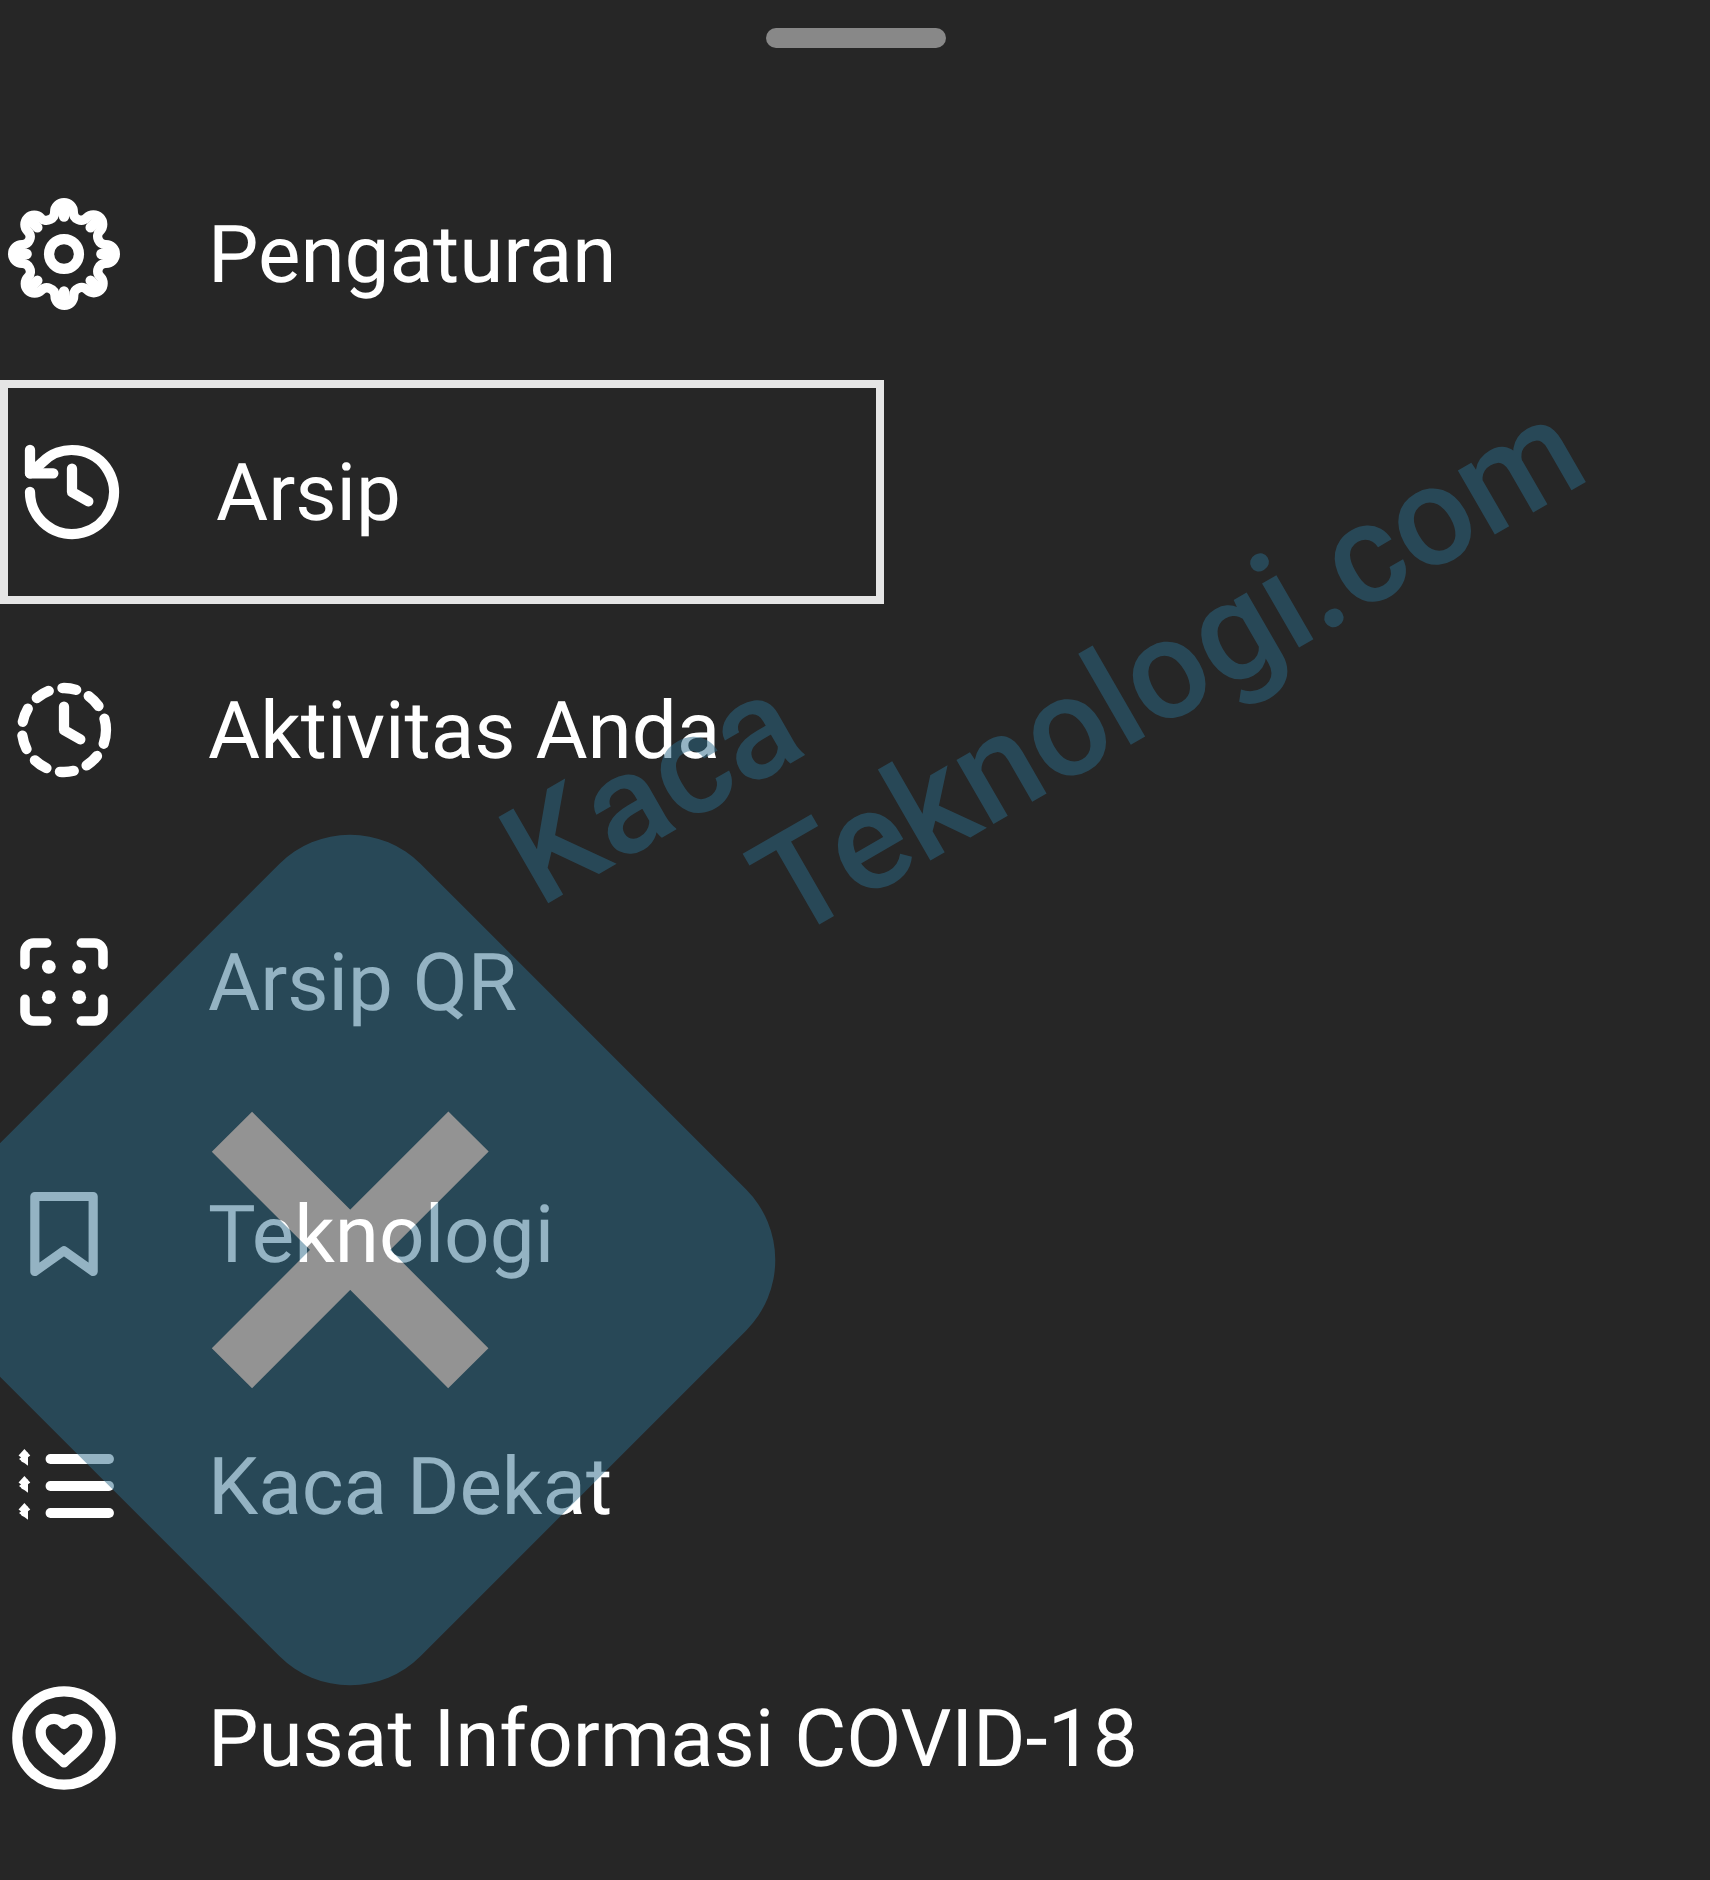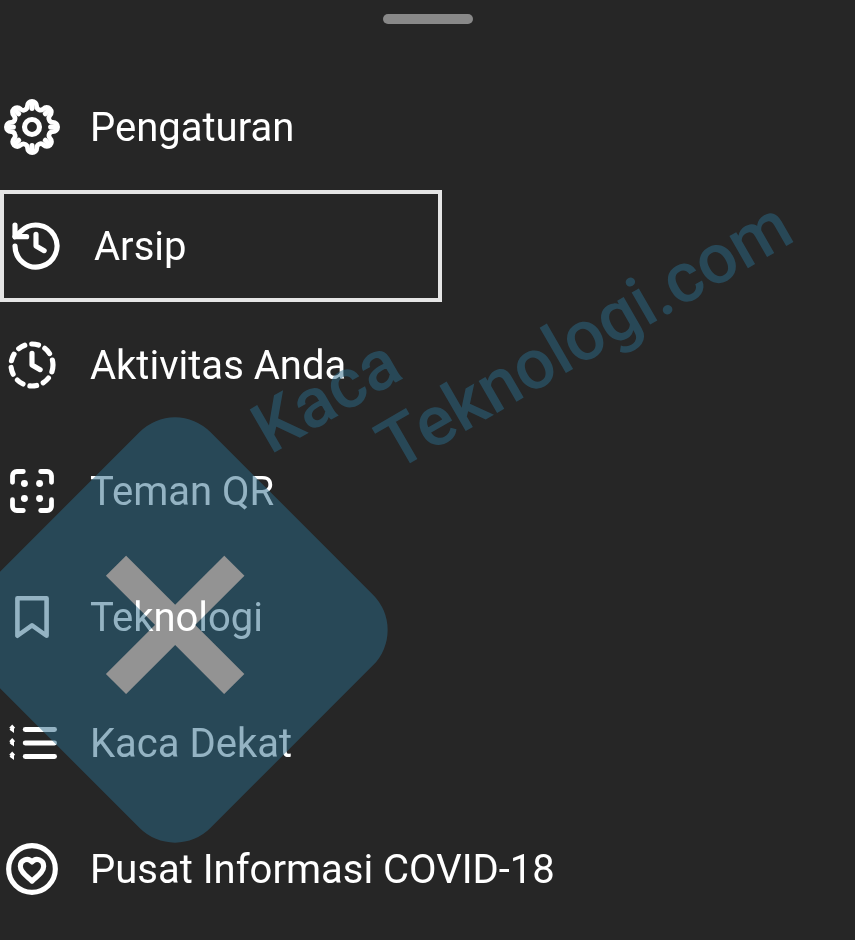--- a/index.html
+++ b/index.html
@@ -24,21 +24,21 @@
     }
     .menu-list {
       display: flex;
       flex-direction: column;
     }
     .menu-item {
       display: flex;
       align-items: center;
       padding: 0 0 0 2px;
       height: 126px;
-      gap: 28px;
+      gap: 42px;
       cursor: pointer;
     }
     .menu-item.highlighted {
       border: 4px solid #e5e5e5;
       width: 442px;
       height: 112px;
       margin: 0;
     }
     .icon-wrapper {
       width: 60px;
@@ -155,21 +155,21 @@
         <path d="M3 8 V5 a2 2 0 0 1 2-2 h3"></path>
         <path d="M16 3 h3 a2 2 0 0 1 2 2 v3"></path>
         <path d="M21 16 v3 a2 2 0 0 1 -2 2 h-3"></path>
         <path d="M8 21 H5 a2 2 0 0 1 -2-2 v-3"></path>
         <circle cx="8.5" cy="8.5" r="1.6" fill="currentColor" stroke="none"></circle>
         <circle cx="15.5" cy="8.5" r="1.6" fill="currentColor" stroke="none"></circle>
         <circle cx="8.5" cy="15.5" r="1.6" fill="currentColor" stroke="none"></circle>
         <circle cx="15.5" cy="15.5" r="1.6" fill="currentColor" stroke="none"></circle>
       </svg>
     </span>
-    <span class="menu-label">Teman QR</span>
+    <span class="menu-label">Arsip QR</span>
   </div>
 
   <div class="menu-item">
     <span class="icon-wrapper">
       <svg width="50" height="56" viewBox="0 0 24 24" fill="none" stroke="currentColor" stroke-width="2.2" stroke-linecap="round" stroke-linejoin="round">
         <path d="M19 21l-7-5-7 5V3h14v18z"></path>
       </svg>
     </span>
     <span class="menu-label">Teknologi</span>
   </div>

